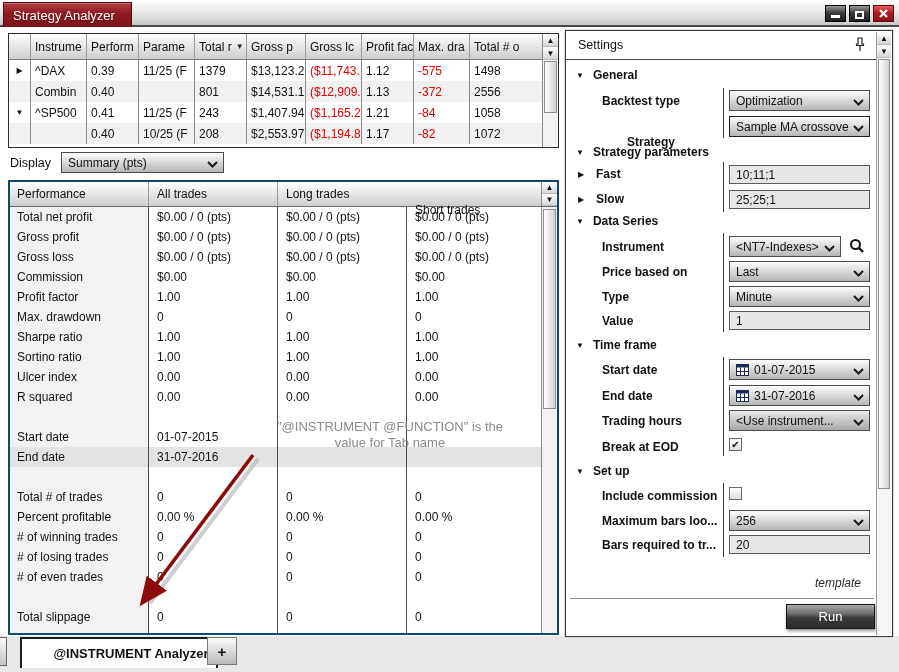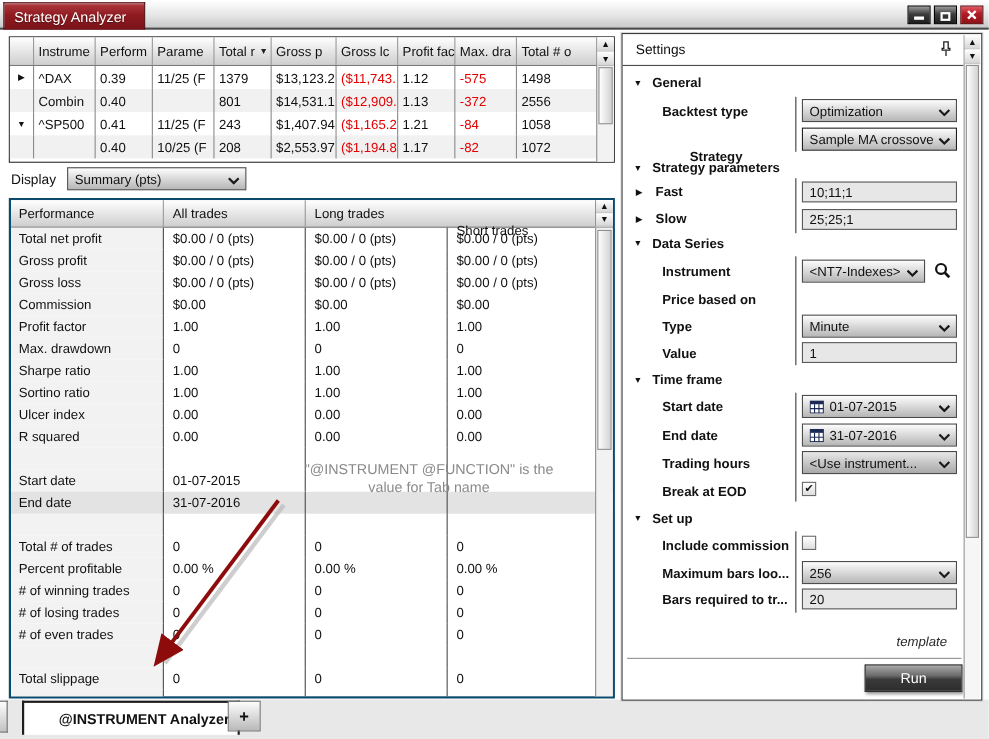--- a/index.html
+++ b/index.html
@@ -452,20 +452,26 @@
       <span>&lt;NT7-Indexes&gt;</span>
       <svg class="chev" width="11" height="7" viewBox="0 0 11 7">
           <path d="M1 1 L5.5 5.5 L10 1" fill="none" stroke="#1a1a1a" stroke-width="2"></path>
         </svg>
     </div>
     <svg style="position:absolute; left:283px; top:207px;" width="16" height="16" viewBox="0 0 16 16">
       <circle cx="6.5" cy="6.5" r="4.5" fill="none" stroke="#111" stroke-width="2"></circle>
       <line x1="10" y1="10" x2="14" y2="14" stroke="#111" stroke-width="2.4"></line>
     </svg>
     <div class="row-label" style="left:36px; top:234px;">Price based on</div>
+    <div class="dd dd-abs" style="left:163px; top:230px; width:141px;">
+      <span>Last</span>
+      <svg class="chev" width="11" height="7" viewBox="0 0 11 7">
+          <path d="M1 1 L5.5 5.5 L10 1" fill="none" stroke="#1a1a1a" stroke-width="2"></path>
+        </svg>
+    </div>
     <div class="row-label" style="left:36px; top:259px;">Type</div>
     <div class="dd dd-abs" style="left:163px; top:255px; width:141px;">
       <span>Minute</span>
       <svg class="chev" width="11" height="7" viewBox="0 0 11 7">
           <path d="M1 1 L5.5 5.5 L10 1" fill="none" stroke="#1a1a1a" stroke-width="2"></path>
         </svg>
     </div>
     <div class="row-label" style="left:36px; top:283px;">Value</div>
     <input class="inp" style="left: 163px; top: 280px; width: 141px;" value="1">
 

